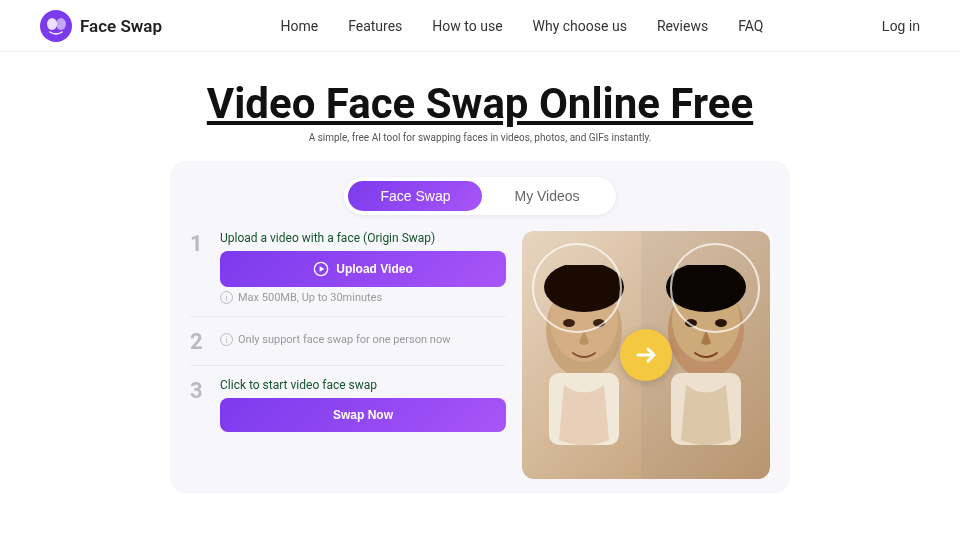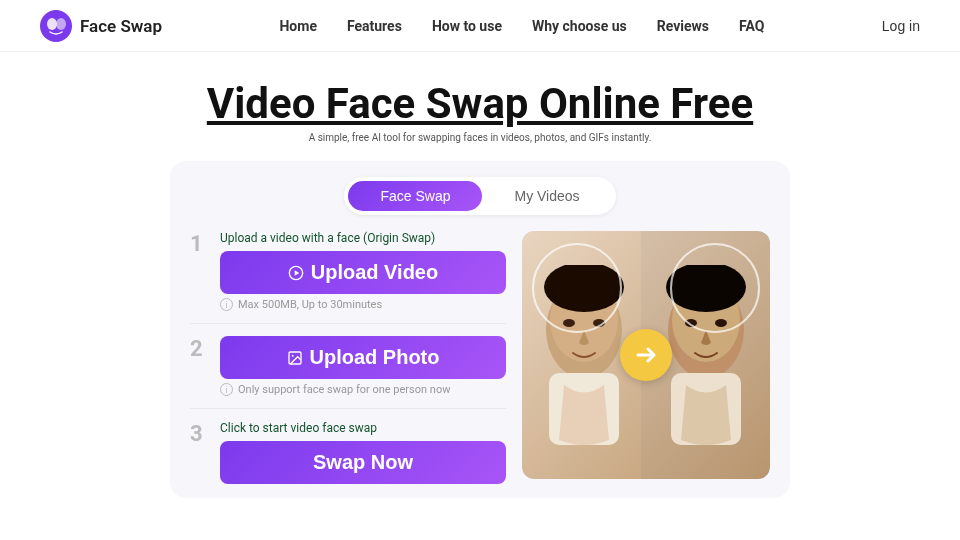--- a/index.html
+++ b/index.html
@@ -37,21 +37,20 @@
     .nav-links {
       display: flex;
       align-items: center;
       gap: 30px;
       list-style: none;
     }
     .nav-links a {
       text-decoration: none;
       color: #333;
       font-size: 14px;
-      font-weight: bold;
     }
     .nav-right {
       display: flex;
       align-items: flex-end;
       gap: 24px;
     }
     .btn-login {
       font-size: 14px;
       color: #333;
       background: none;
@@ -158,21 +157,21 @@
     .step-label span {
       color: #14532d;
     }
     .upload-btn {
       width: 100%;
       padding: 10px;
       border-radius: 8px;
       border: none;
       background: linear-gradient(135deg, #7c3aed, #a855f7);
       color: #fff;
-      font-size: 20px;
+      font-size: 12px;
       font-weight: 600;
       cursor: pointer;
       display: flex;
       align-items: center;
       justify-content: center;
       gap: 7px;
     }
     .hint {
       display: flex;
       align-items: center;
@@ -339,28 +338,20 @@
               <span>Max 500MB, Up to 30minutes</span>
             </div>
           </div>
         </div>
 
         <div class="step-divider"></div>
 
         <div class="step">
           <div class="step-num">2</div>
           <div class="step-content">
-            <button class="upload-btn">
-              <svg width="16" height="16" viewBox="0 0 24 24" fill="none">
-                <rect x="3" y="3" width="18" height="18" rx="2" stroke="white" stroke-width="2"></rect>
-                <circle cx="8.5" cy="8.5" r="1.5" fill="white"></circle>
-                <polyline points="21,15 16,10 5,21" stroke="white" stroke-width="2" fill="none"></polyline>
-              </svg>
-              <span>Upload Photo</span>
-            </button>
             <div class="hint">
               <span class="hint-icon">i</span>
               <span>Only support face swap for one person now</span>
             </div>
           </div>
         </div>
 
         <div class="step-divider"></div>
 
         <div class="step">

